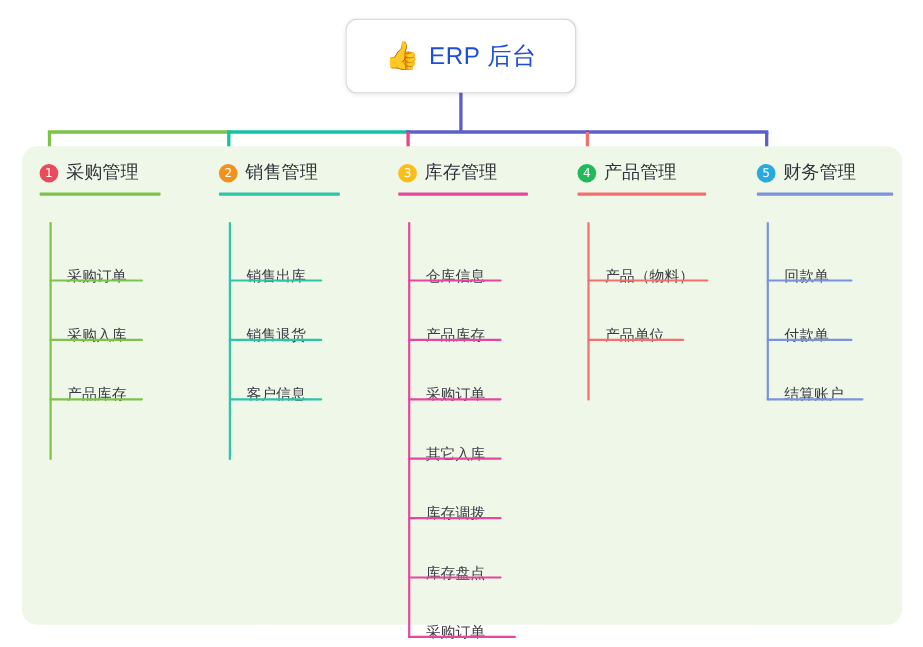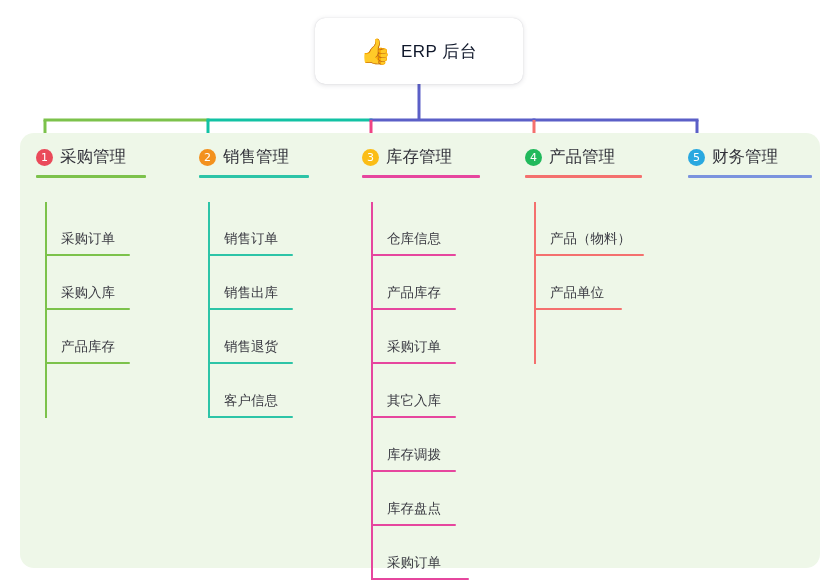--- a/index.html
+++ b/index.html
@@ -34,22 +34,22 @@
     justify-content: center;
     gap: 9px;
     box-sizing: border-box;
   }
   .root-icon {
     font-size: 25px;
     line-height: 1;
     display: block;
   }
   .root-title {
-    font-size: 17px;
-    color: #0f172a;
+    font-size: 22px;
+    color: #1d4ed8;
     letter-spacing: 0.5px;
     white-space: nowrap;
   }
 
   
   .connectors {
     position: absolute;
     left: 0;
     top: 0;
     width: 839px;
@@ -127,21 +127,21 @@
     width: 2px;
   }
   .item {
     position: relative;
     height: 54px;
     box-sizing: border-box;
   }
   .item-label {
     position: absolute;
     left: 16px;
-    top: 28px;
+    top: 40px;
     font-size: 13.5px;
     color: #3a3a42;
     white-space: nowrap;
   }
   .item-rule {
     position: absolute;
     left: 0;
     bottom: 0;
     height: 2px;
     border-radius: 1px;
@@ -199,24 +199,20 @@
       </div>
       <div class="column col-1">
         <div class="col-header">
           <span class="badge" style="background: rgb(243, 145, 30);">2</span>
           <span class="col-title">销售管理</span>
           <div class="col-header-rule" style="background: rgb(45, 196, 167); width: 110px;"></div>
         </div>
         <div class="items">
           <div class="spine" style="background: rgb(45, 196, 167); height: 216px;"></div>
           <div class="item">
-            <span class="item-label">销售订单</span>
-            <div class="item-rule" style="background: rgb(45, 196, 167); width: 85px;"></div>
-          </div>
-          <div class="item">
             <span class="item-label">销售出库</span>
             <div class="item-rule" style="background: rgb(45, 196, 167); width: 85px;"></div>
           </div>
           <div class="item">
             <span class="item-label">销售退货</span>
             <div class="item-rule" style="background: rgb(45, 196, 167); width: 85px;"></div>
           </div>
           <div class="item">
             <span class="item-label">客户信息</span>
             <div class="item-rule" style="background: rgb(45, 196, 167); width: 85px;"></div>
@@ -278,16 +274,31 @@
             <div class="item-rule" style="background: rgb(244, 112, 110); width: 88px;"></div>
           </div>
         </div>
       </div>
       <div class="column col-4">
         <div class="col-header">
           <span class="badge" style="background: rgb(41, 168, 224);">5</span>
           <span class="col-title">财务管理</span>
           <div class="col-header-rule" style="background: rgb(123, 147, 222); width: 124px;"></div>
         </div>
+        <div class="items">
+          <div class="spine" style="background: rgb(123, 147, 222); height: 162px;"></div>
+          <div class="item">
+            <span class="item-label">回款单</span>
+            <div class="item-rule" style="background: rgb(123, 147, 222); width: 78px;"></div>
+          </div>
+          <div class="item">
+            <span class="item-label">付款单</span>
+            <div class="item-rule" style="background: rgb(123, 147, 222); width: 78px;"></div>
+          </div>
+          <div class="item">
+            <span class="item-label">结算账户</span>
+            <div class="item-rule" style="background: rgb(123, 147, 222); width: 88px;"></div>
+          </div>
+        </div>
       </div>
     </div>
 
 </div>
 
 </body></html>

